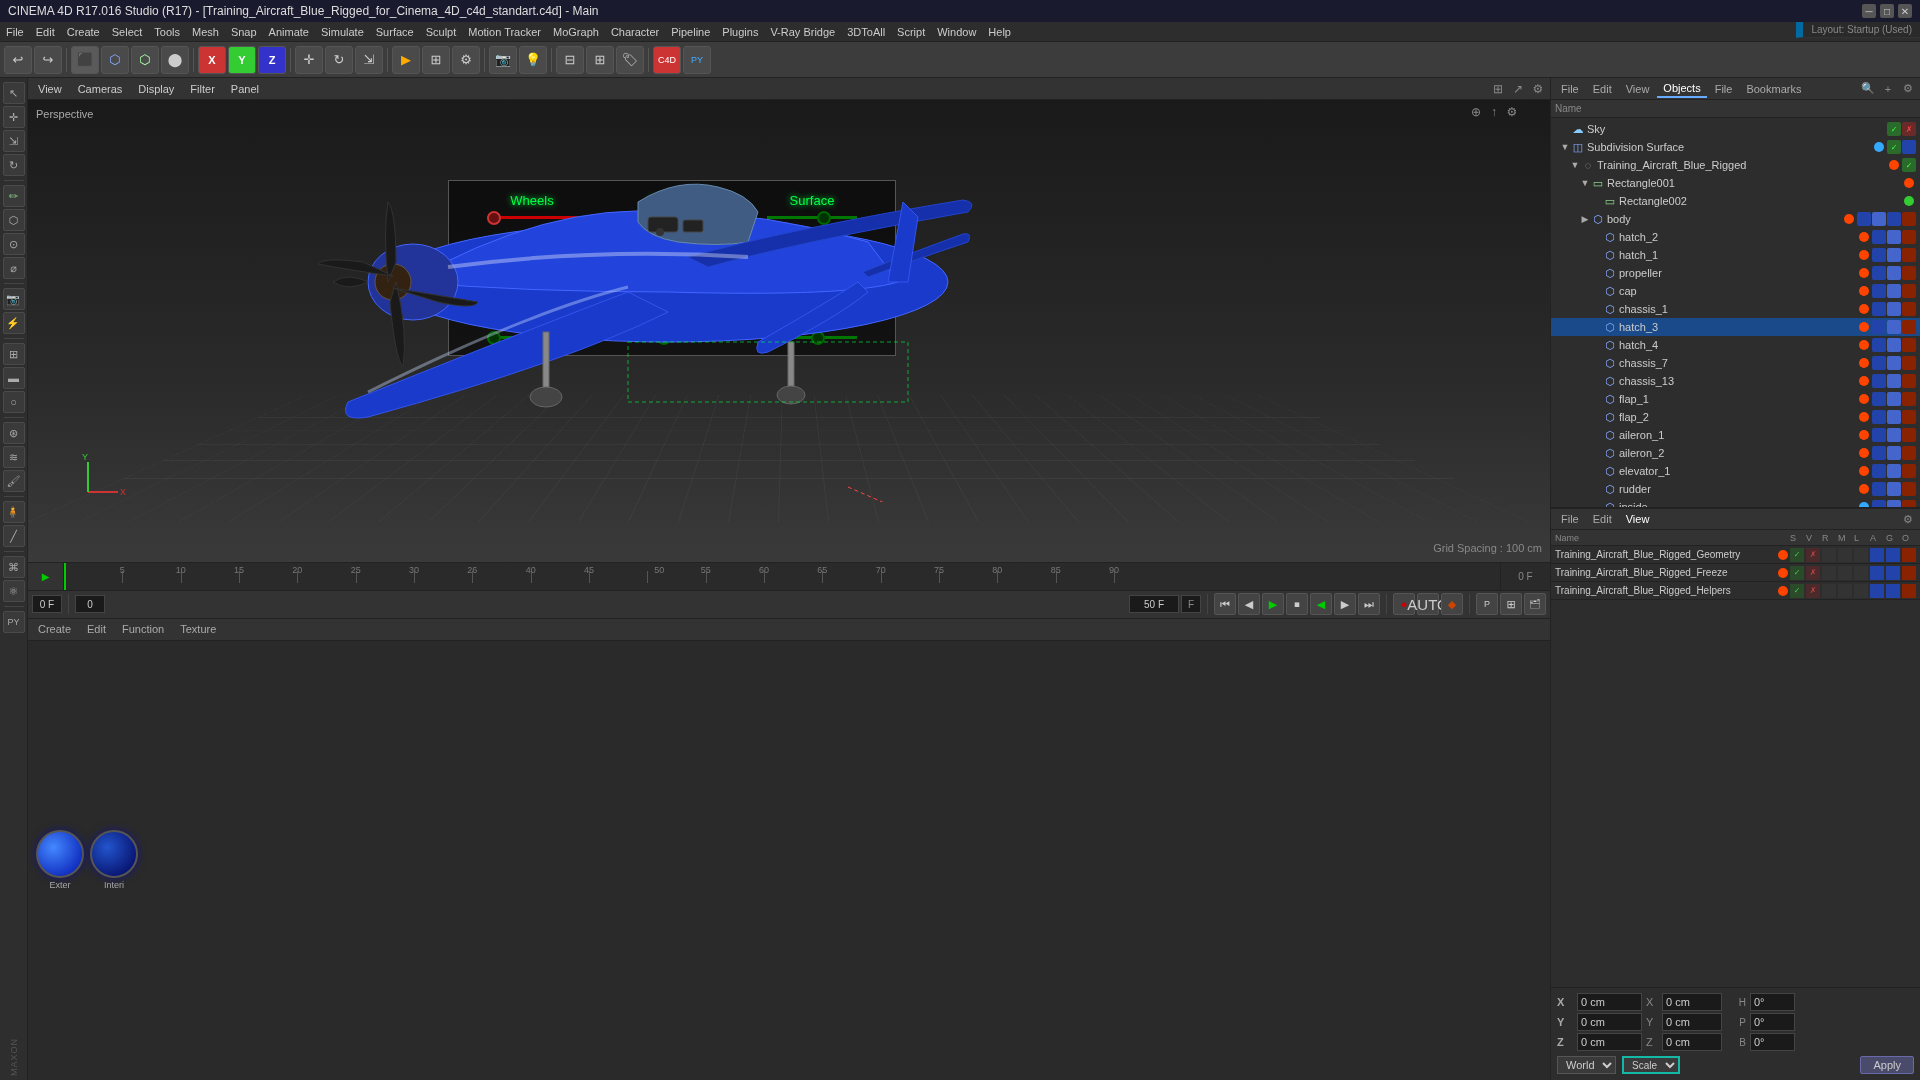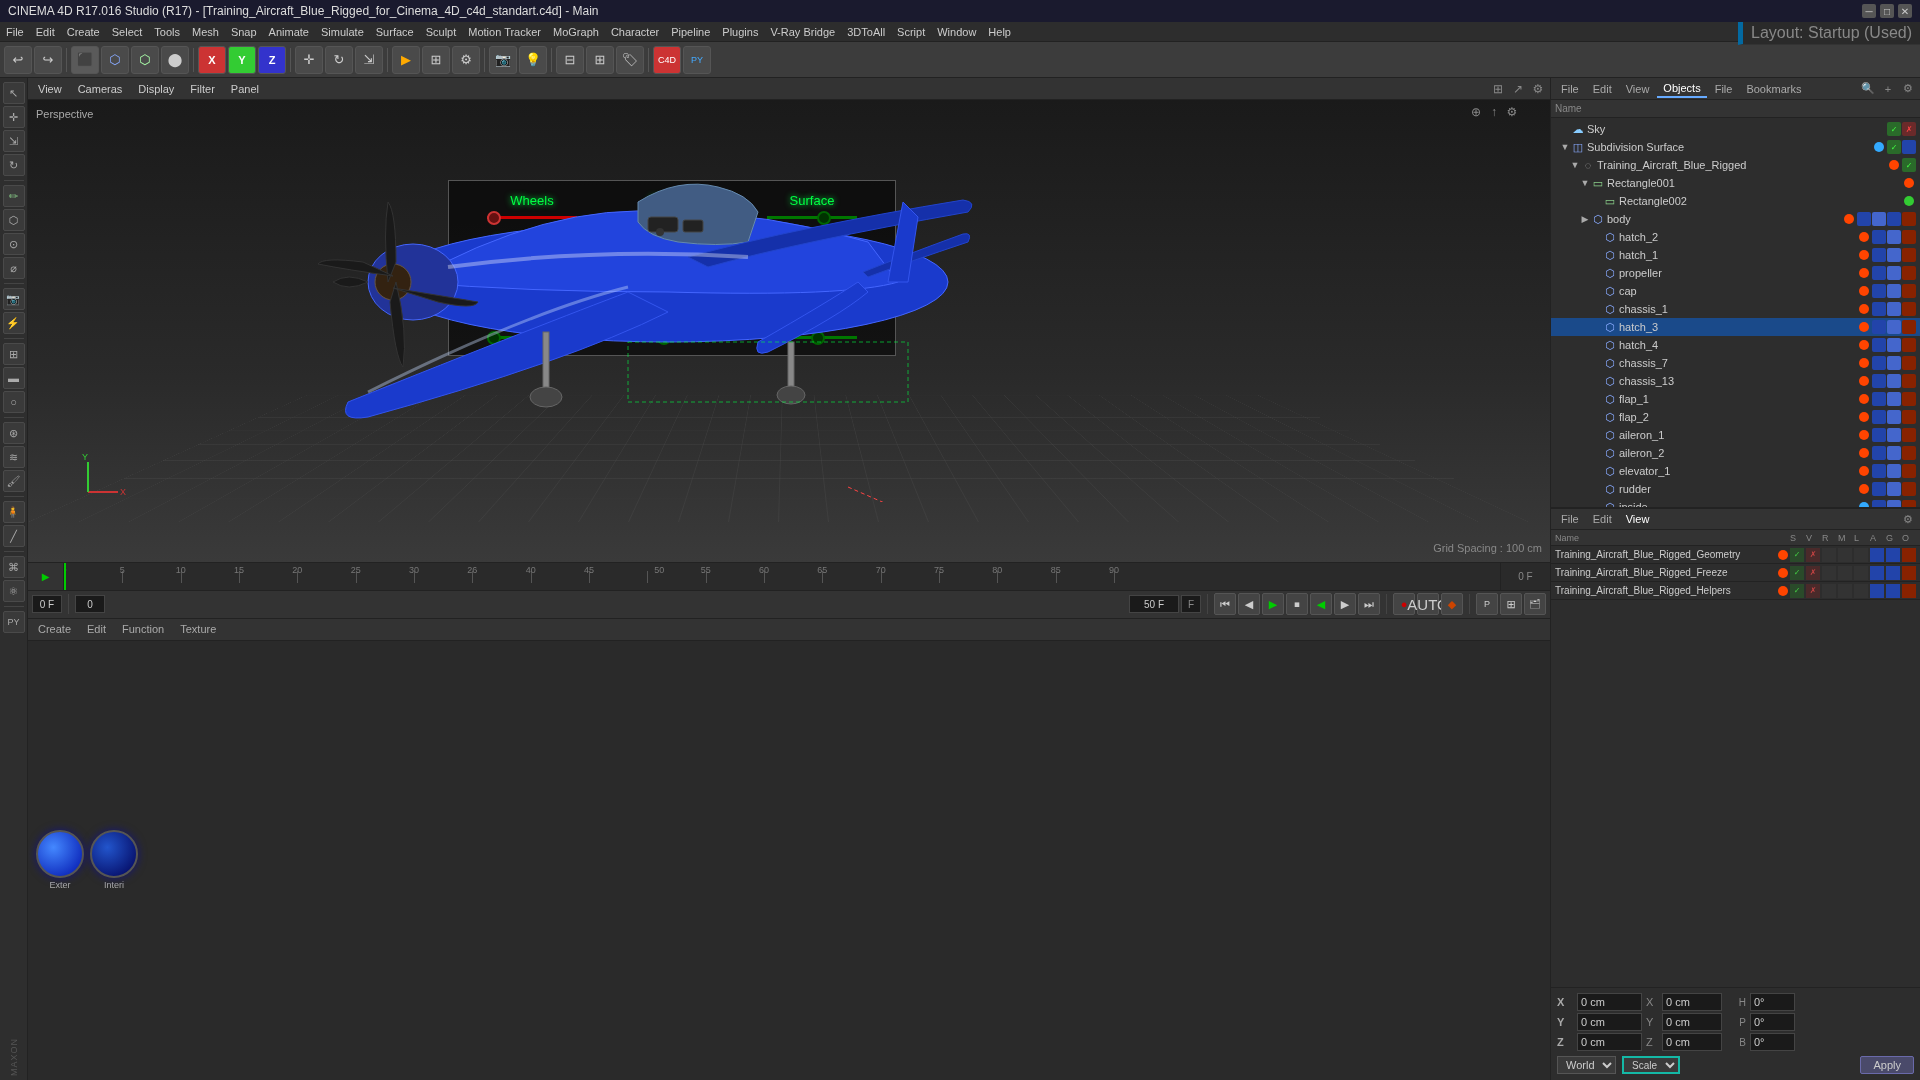--- a/index.html
+++ b/index.html
@@ -1171,15 +1171,15 @@
             <option>Scale</option>
           </select>
           <div style="flex:1;"></div>
           <button style="height:18px; background:#4a4a6a; border:1px solid #6a6aaa; border-radius:2px; padding:0 12px; font-size:11px; color:#ccc; cursor:pointer;">Apply</button>
         </div>
       </div>
     </div>
   </div>
 </div>
 
-<div id="layout-label" style="position:fixed; top:22px; right:0; background:#2a2a2a; border-left:5px solid #0369a1; border-bottom:1px solid #333; padding:2px 8px; font-size:16px; color:#888; z-index:100;">
+<div id="layout-label" style="position:fixed; top:22px; right:0; background:#2a2a2a; border-left:7px solid #0369a1; border-bottom:1px solid #333; padding:2px 8px; font-size:10px; color:#888; z-index:100;">
   <span>Layout: Startup (Used)</span>
 </div>
 
 </body></html>

